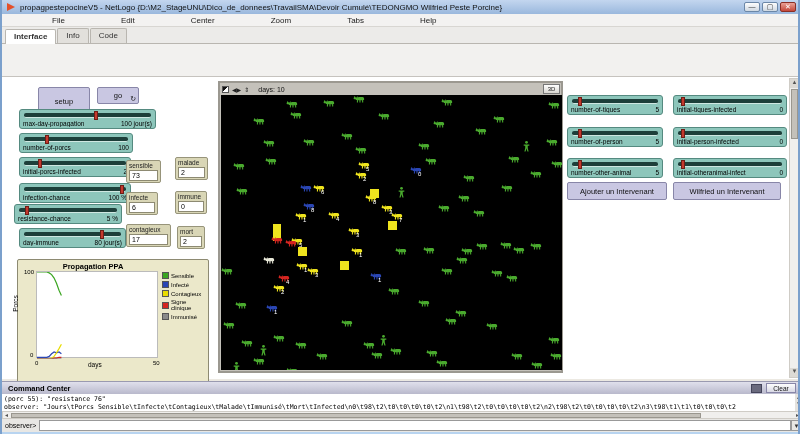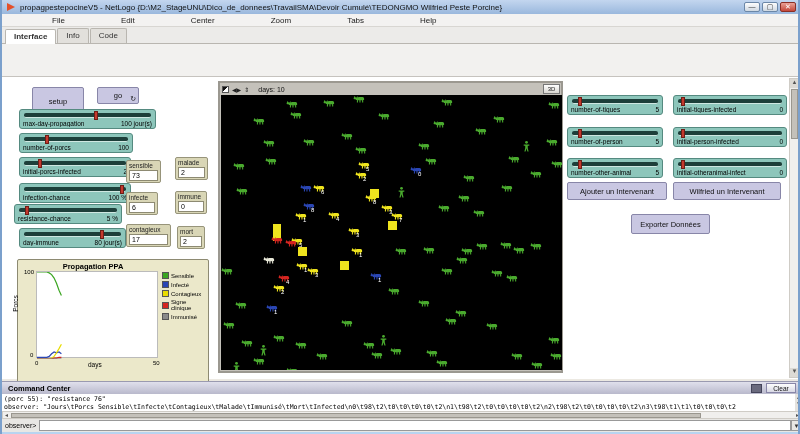--- a/index.html
+++ b/index.html
@@ -152,21 +152,21 @@
     <div class="tdrop" style="left:248px;top:57px;width:50px;height:13px">
       <span>continuous</span>
       <span class="caret">▼</span>
     </div>
     <div class="tsep" style="left:306px;top:49px"></div>
     <div id="settings-btn">Settings...</div>
   </div>
 
   <div id="canvas">
 
-    <div class="nlbtn" style="left:30px;top:10px;width:52px;height:28px">
+    <div class="nlbtn" style="left:36px;top:10px;width:52px;height:28px">
       <span>setup</span>
     </div>
     <div class="nlbtn" style="left:95px;top:10px;width:42px;height:17px">
       <span>go</span>
       <span style="position:absolute;right:2px;bottom:0;font-size:7px">↻</span>
     </div>
 
     <div class="nl-slider" style="left:17px;top:32px;width:137px">
       <span class="groove">
           <span class="thumb" style="left: 55%;"></span>
@@ -848,23 +848,20 @@
           <span class="sval">0</span>
         </div>
     </div>
 
     <div class="nlbtn" style="left:565px;top:105px;width:100px;height:18px">
       <span>Ajouter un Intervenant</span>
     </div>
     <div class="nlbtn" style="left:671px;top:105px;width:108px;height:18px">
       <span>Wilfried un Intervenant</span>
     </div>
-    <div class="nlbtn" style="left:629px;top:137px;width:79px;height:20px">
-      <span>Exporter Données</span>
-    </div>
 
     <div id="vscroll">
       <span class="arr" style="top:0">▲</span>
       <span class="thumb-v"></span>
       <span class="arr" style="bottom:0">▼</span>
     </div>
 
     <div id="cmd-header">
       <span id="cmd-title">Command Center</span>
       <span id="cmd-expand"></span>

